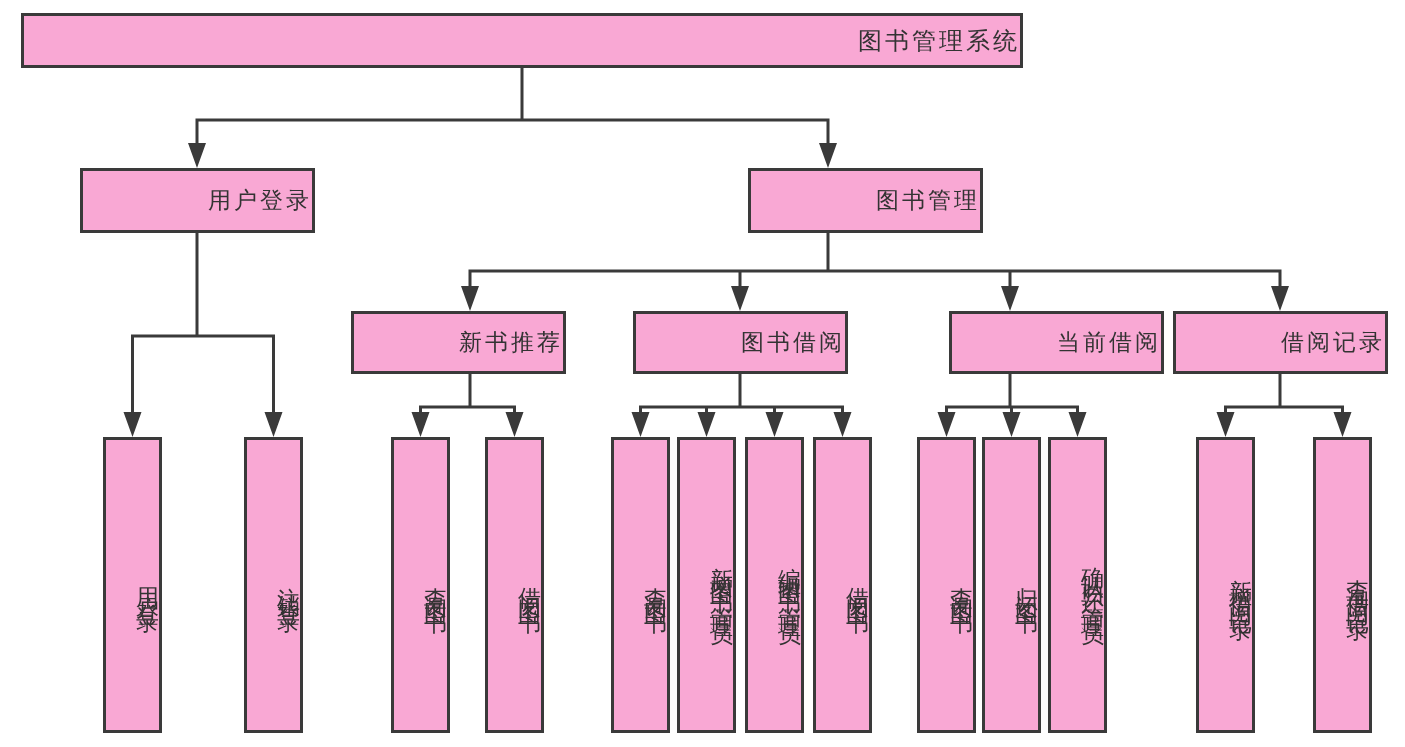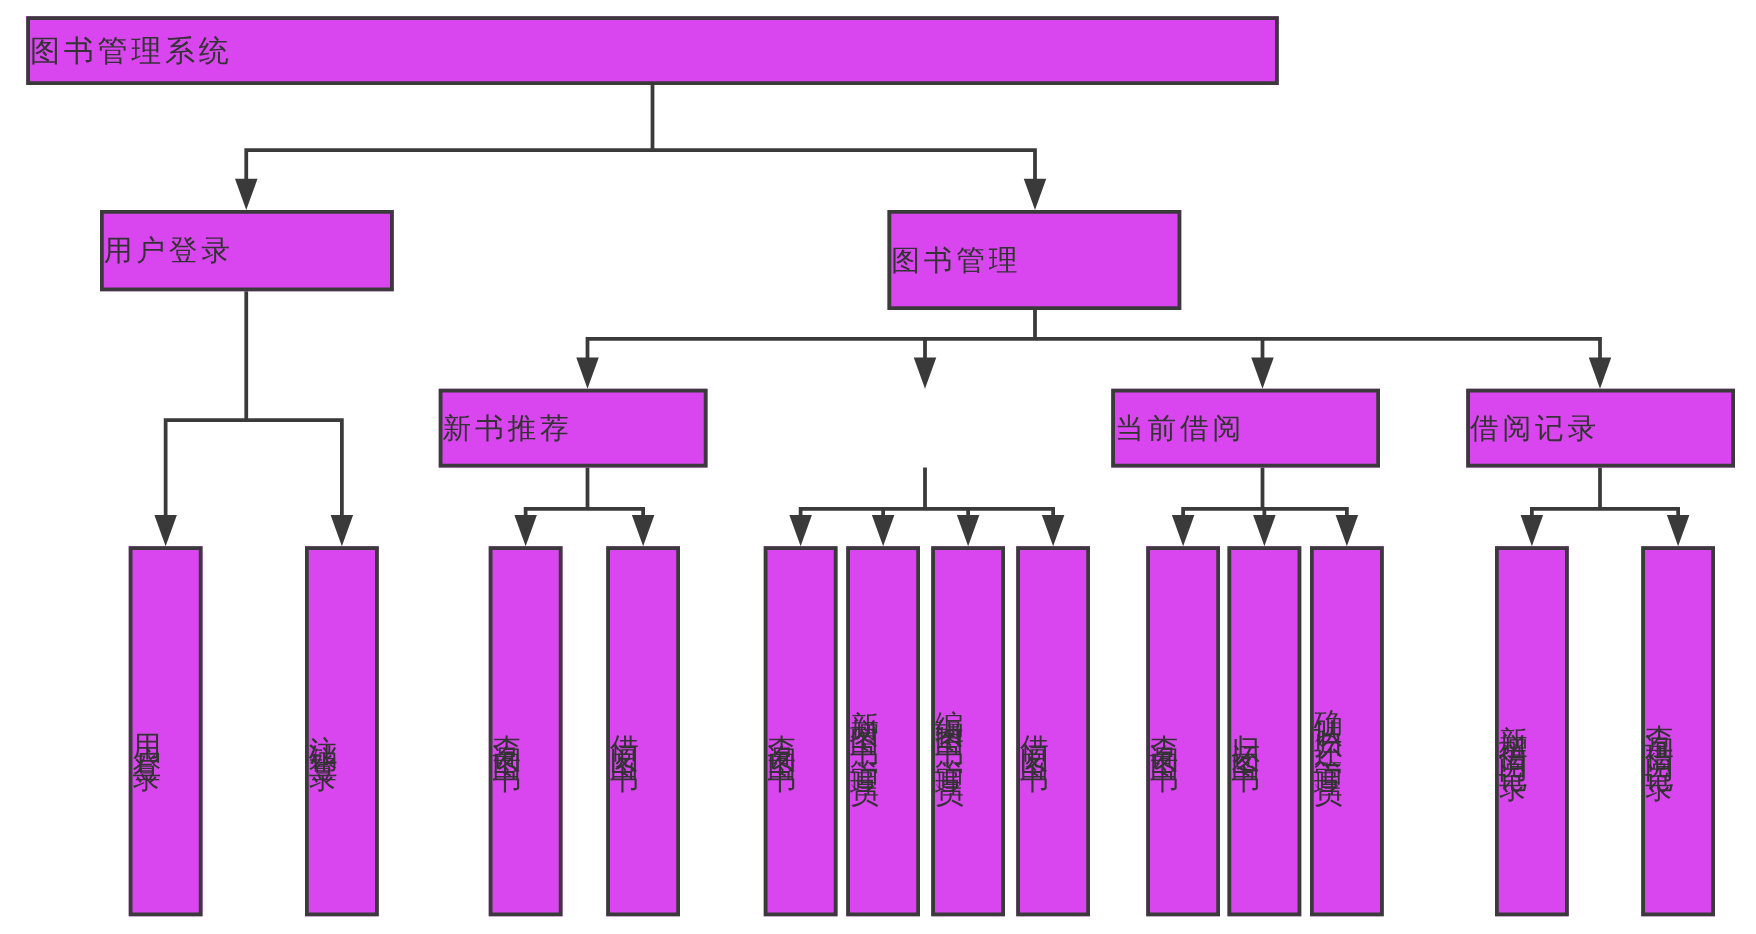--- a/index.html
+++ b/index.html
@@ -20,22 +20,22 @@
     position:absolute;left:0;top:0;
     color:var(--line);
     pointer-events:none;
   }
   .connectors .line{stroke:currentColor;stroke-width:3;fill:none;}
   .connectors .arrow{fill:currentColor;stroke:none;}
   .hbox,.vbox{
     position:absolute;
     box-sizing:border-box;
     border:3px solid var(--line);
-    background:#d946ef;
-    display:flex;align-items:center;justify-content:flex-start;
+    background:#f9a8d4;
+    display:flex;align-items:center;justify-content:flex-end;
     color:var(--text);
     font-family:Liberation Serif, serif;
   }
   .hbox span{
     font-size:23px;letter-spacing:3px;white-space:nowrap;
     color:var(--text);
   }
   .hbox.root span{font-size:24px;}
   .vbox{top:437px;width:59px;height:296px;}
   .vbox span{
@@ -116,28 +116,31 @@
       M1333.5 412h18L1342.5 437z"></path>
   </svg>
 
   <div class="hbox root" style="left:21px;top:13px;width:1002px;height:55px">
     <span>图书管理系统</span>
   </div>
 
   <div class="hbox" style="left:80px;top:168px;width:235px;height:65px">
     <span>用户登录</span>
   </div>
-  <div class="hbox" style="left:710px;top:168px;width:235px;height:80px">
+  <div class="hbox" style="left:748px;top:168px;width:235px;height:65px">
     <span>图书管理</span>
   </div>
 
   <div class="hbox" style="left:351px;top:311px;width:215px;height:63px">
     <span>新书推荐</span>
   </div>
-  <div class="hbox" style="left:889px;top:311px;width:215px;height:63px">
+  <div class="hbox" style="left:633px;top:311px;width:215px;height:63px">
+    <span>图书借阅</span>
+  </div>
+  <div class="hbox" style="left:949px;top:311px;width:215px;height:63px">
     <span>当前借阅</span>
   </div>
   <div class="hbox" style="left:1173px;top:311px;width:215px;height:63px">
     <span>借阅记录</span>
   </div>
 
   <div class="vbox" style="left:103px">
     <span>用户登录</span>
   </div>
   <div class="vbox" style="left:244px">

